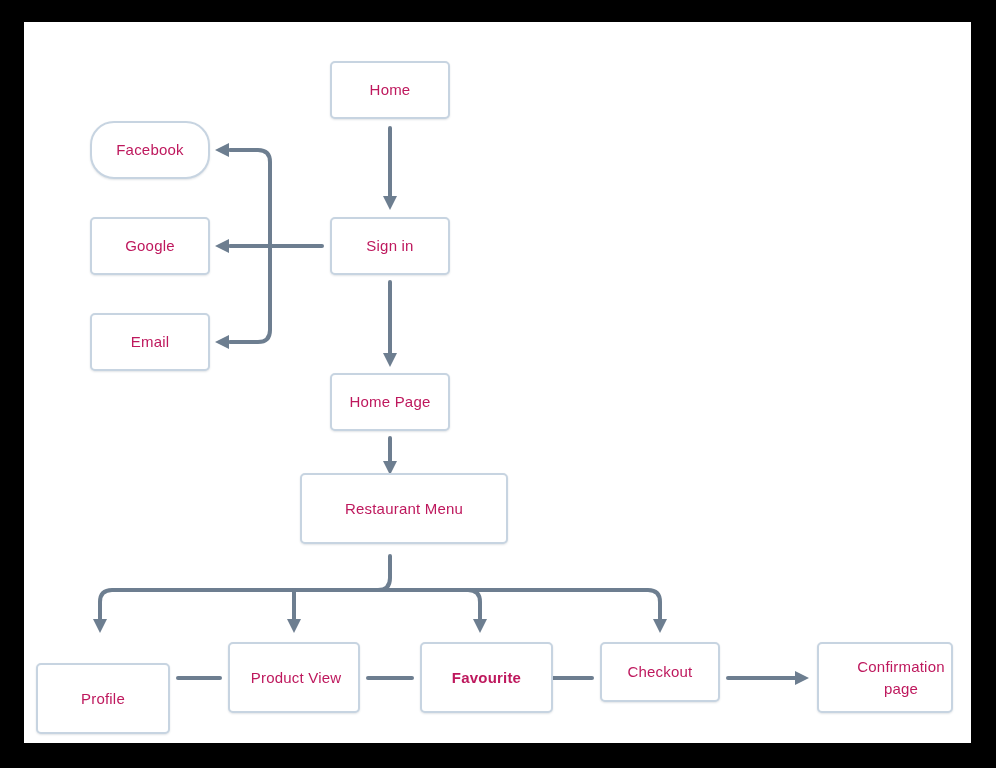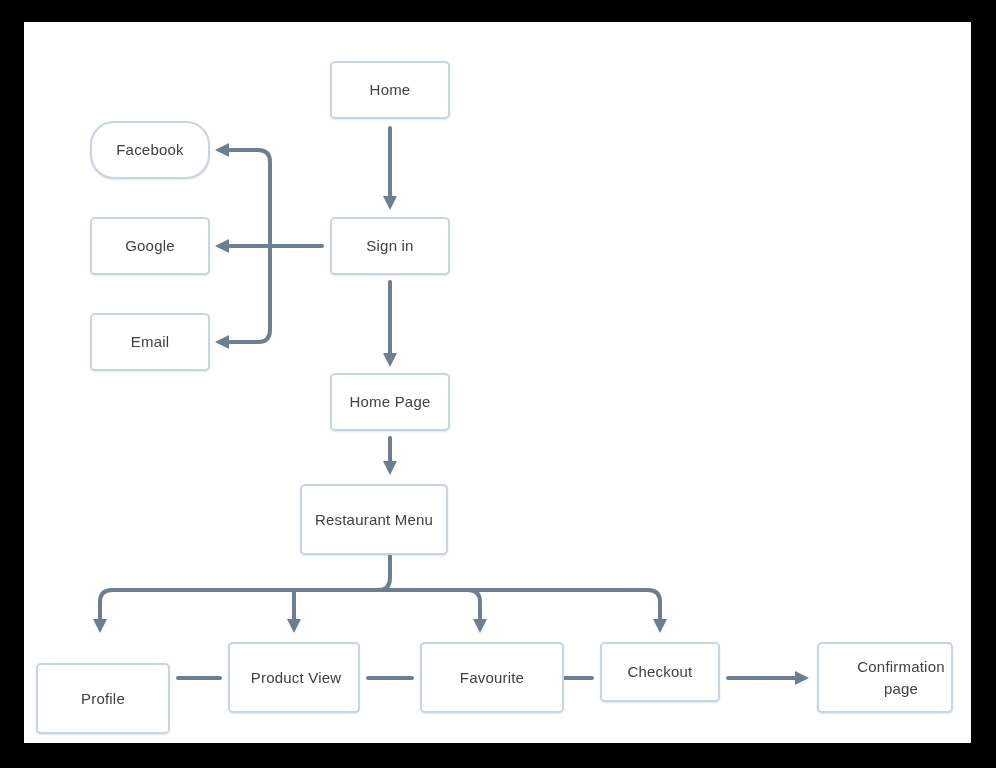--- a/index.html
+++ b/index.html
@@ -35,37 +35,37 @@
     position: absolute;
     box-sizing: border-box;
     background: #ffffff;
     border: 2px solid #c7d4e1;
     border-radius: 5px;
     box-shadow: 0 1px 2px rgba(44, 62, 88, 0.14);
     display: flex;
     align-items: center;
     justify-content: center;
     text-align: center;
-    color: #404040;
+    color: #be185d;
     font-size: 15px;
     line-height: 1.45;
     letter-spacing: 0.2px;
     padding: 2px 8px;
   }
   
   .n-home        { left: 330px; top:  61px; width: 120px; height: 58px; }
   .n-facebook    { left:  90px; top: 121px; width: 120px; height: 58px; border-radius: 24px; }
   .n-google      { left:  90px; top: 217px; width: 120px; height: 58px; }
   .n-email       { left:  90px; top: 313px; width: 120px; height: 58px; }
   .n-signin      { left: 330px; top: 217px; width: 120px; height: 58px; }
   .n-homepage    { left: 330px; top: 373px; width: 120px; height: 58px; }
-  .n-menu        { left: 300px; top: 484px; width: 148px; height: 71px; }
+  .n-menu        { left: 300px; top: 473px; width: 208px; height: 71px; }
   .n-profile     { left:  36px; top: 642px; width: 134px; height: 71px; margin-top: 21px; }
   .n-productview { left: 228px; top: 642px; width: 132px; height: 71px; padding-left: 12px; }
-  .n-favourite   { left: 420px; top: 642px; width: 144px; height: 71px; }
+  .n-favourite   { left: 420px; top: 642px; width: 133px; height: 71px; font-weight: bold; }
   .n-checkout    { left: 600px; top: 642px; width: 120px; height: 60px; }
   .n-confirmation{ left: 817px; top: 642px; width: 136px; height: 71px; padding-left: 40px; }
 
   .edge { stroke: #6d7e90; stroke-width: 4; fill: none; stroke-linecap: round; }
   .head { fill: #6d7e90; stroke: none; }
 </style>
 </head>
 <body>
 
 <div class="stage">

